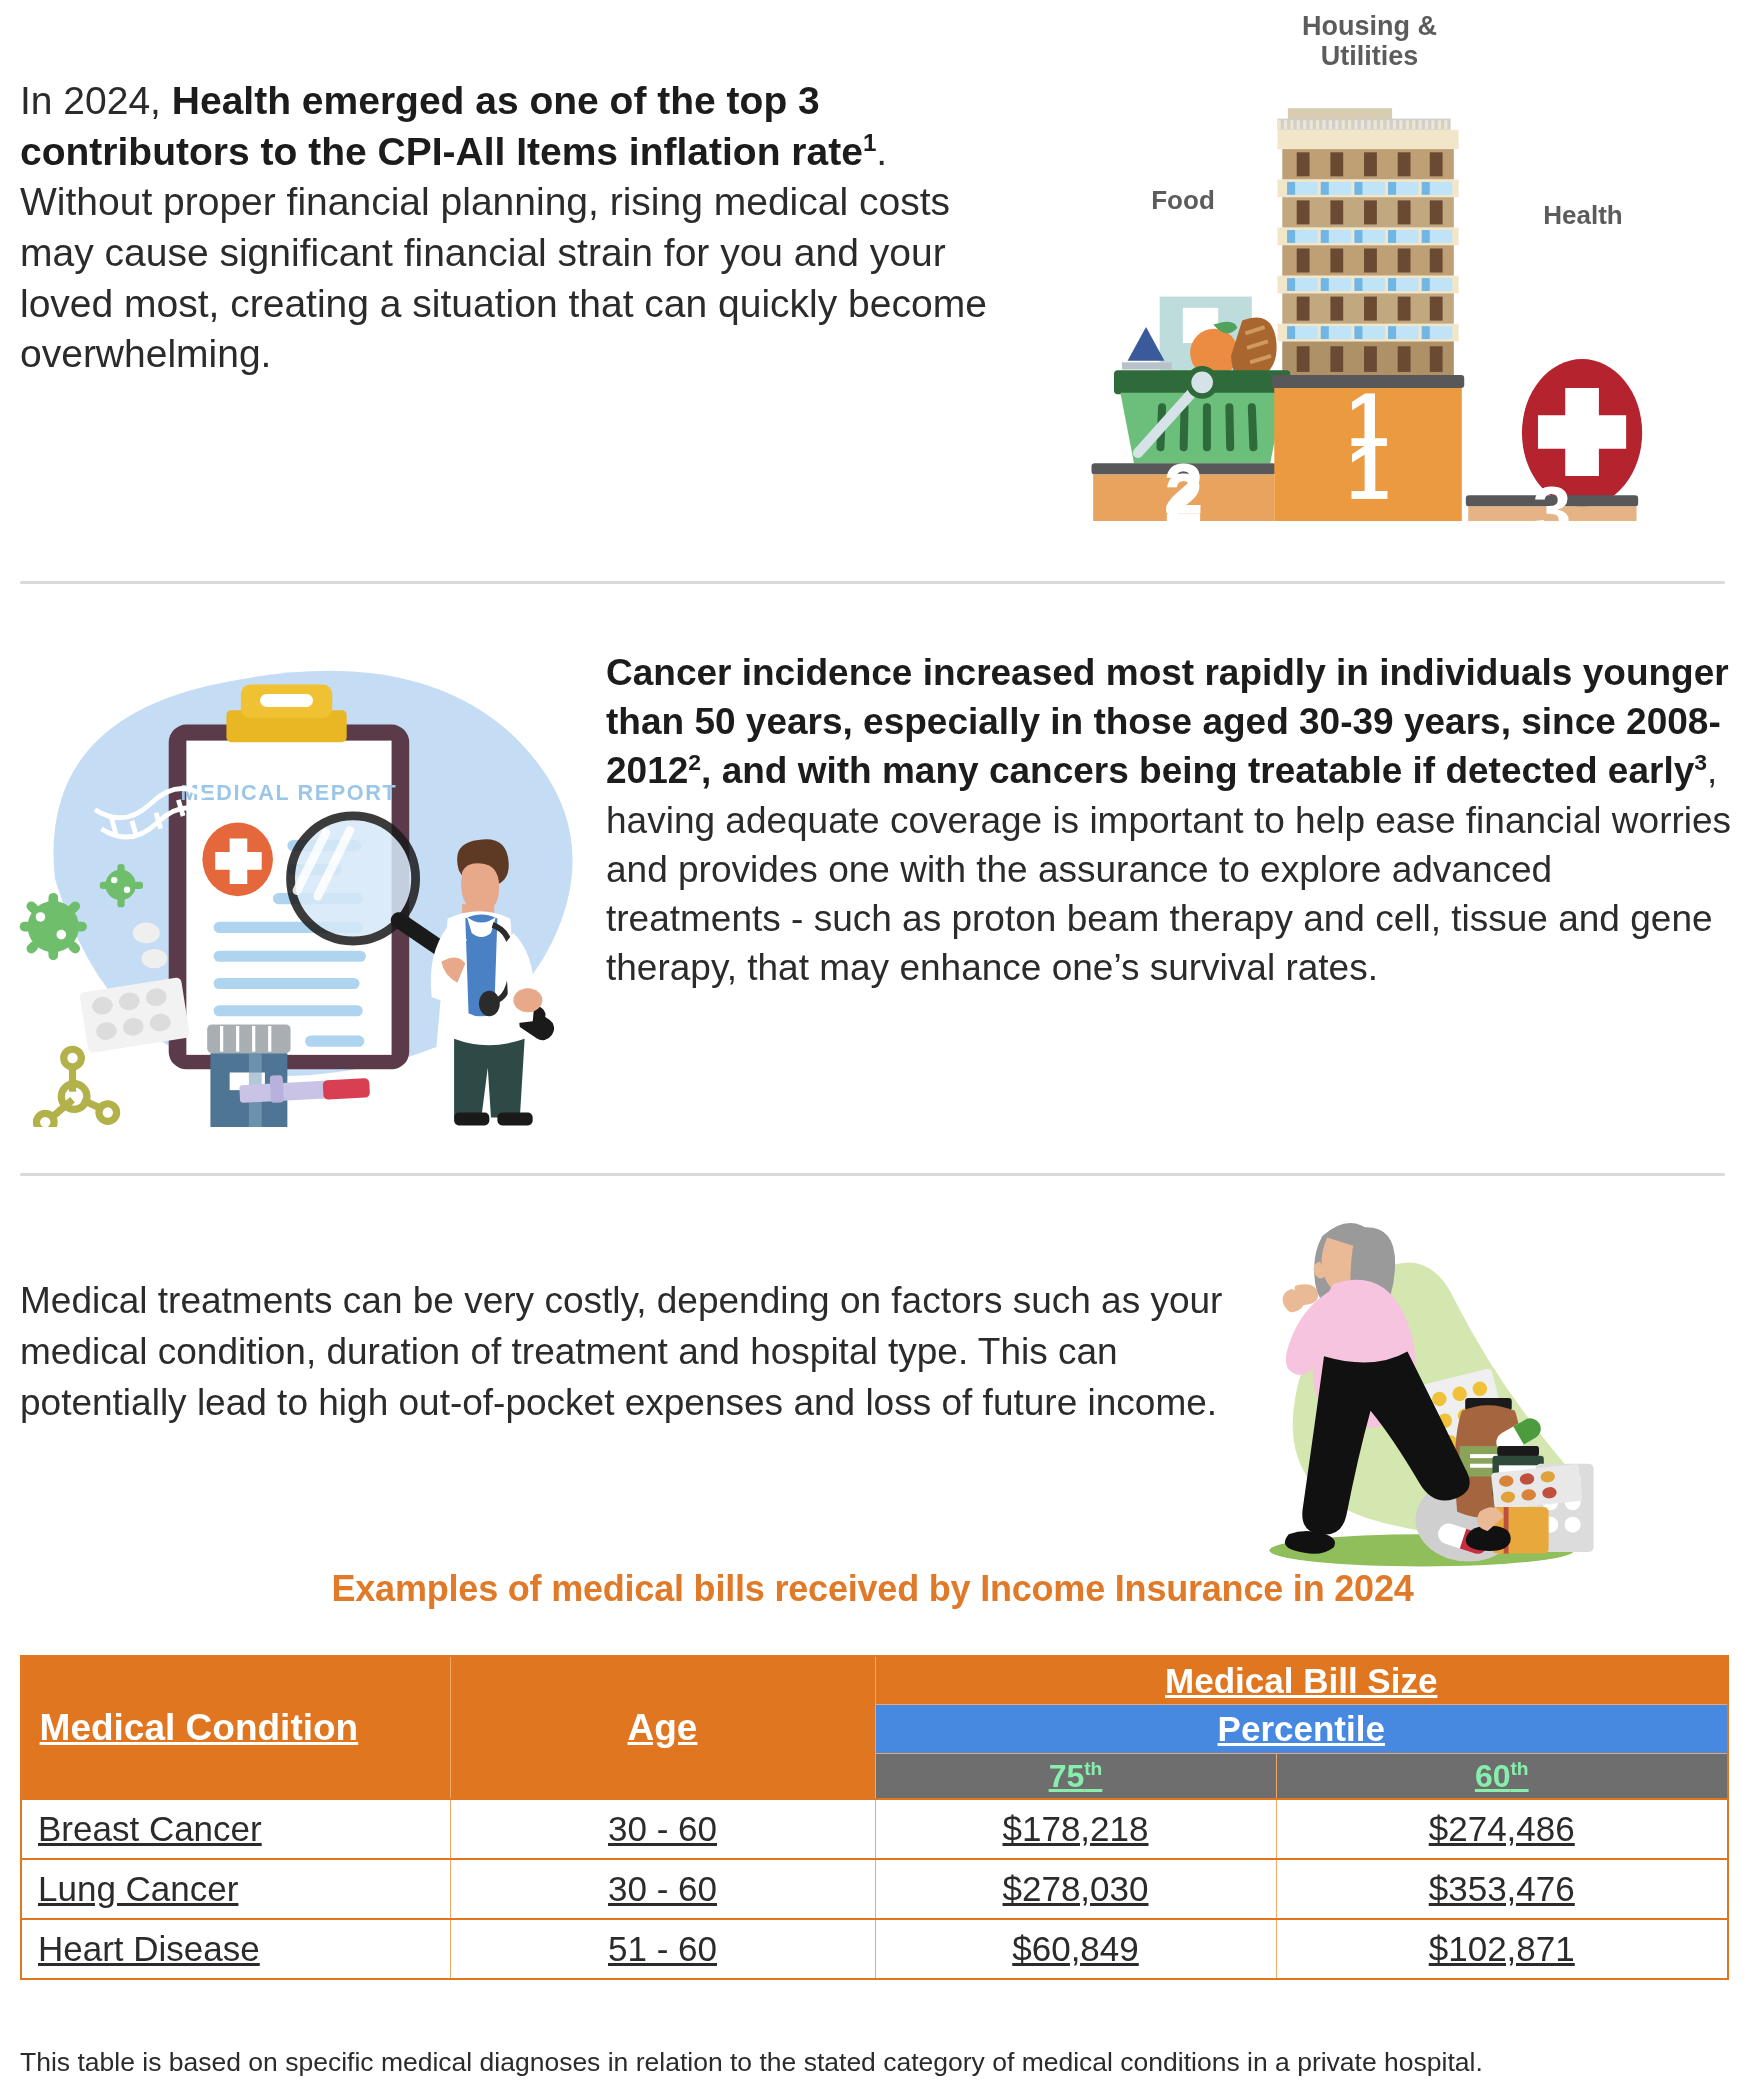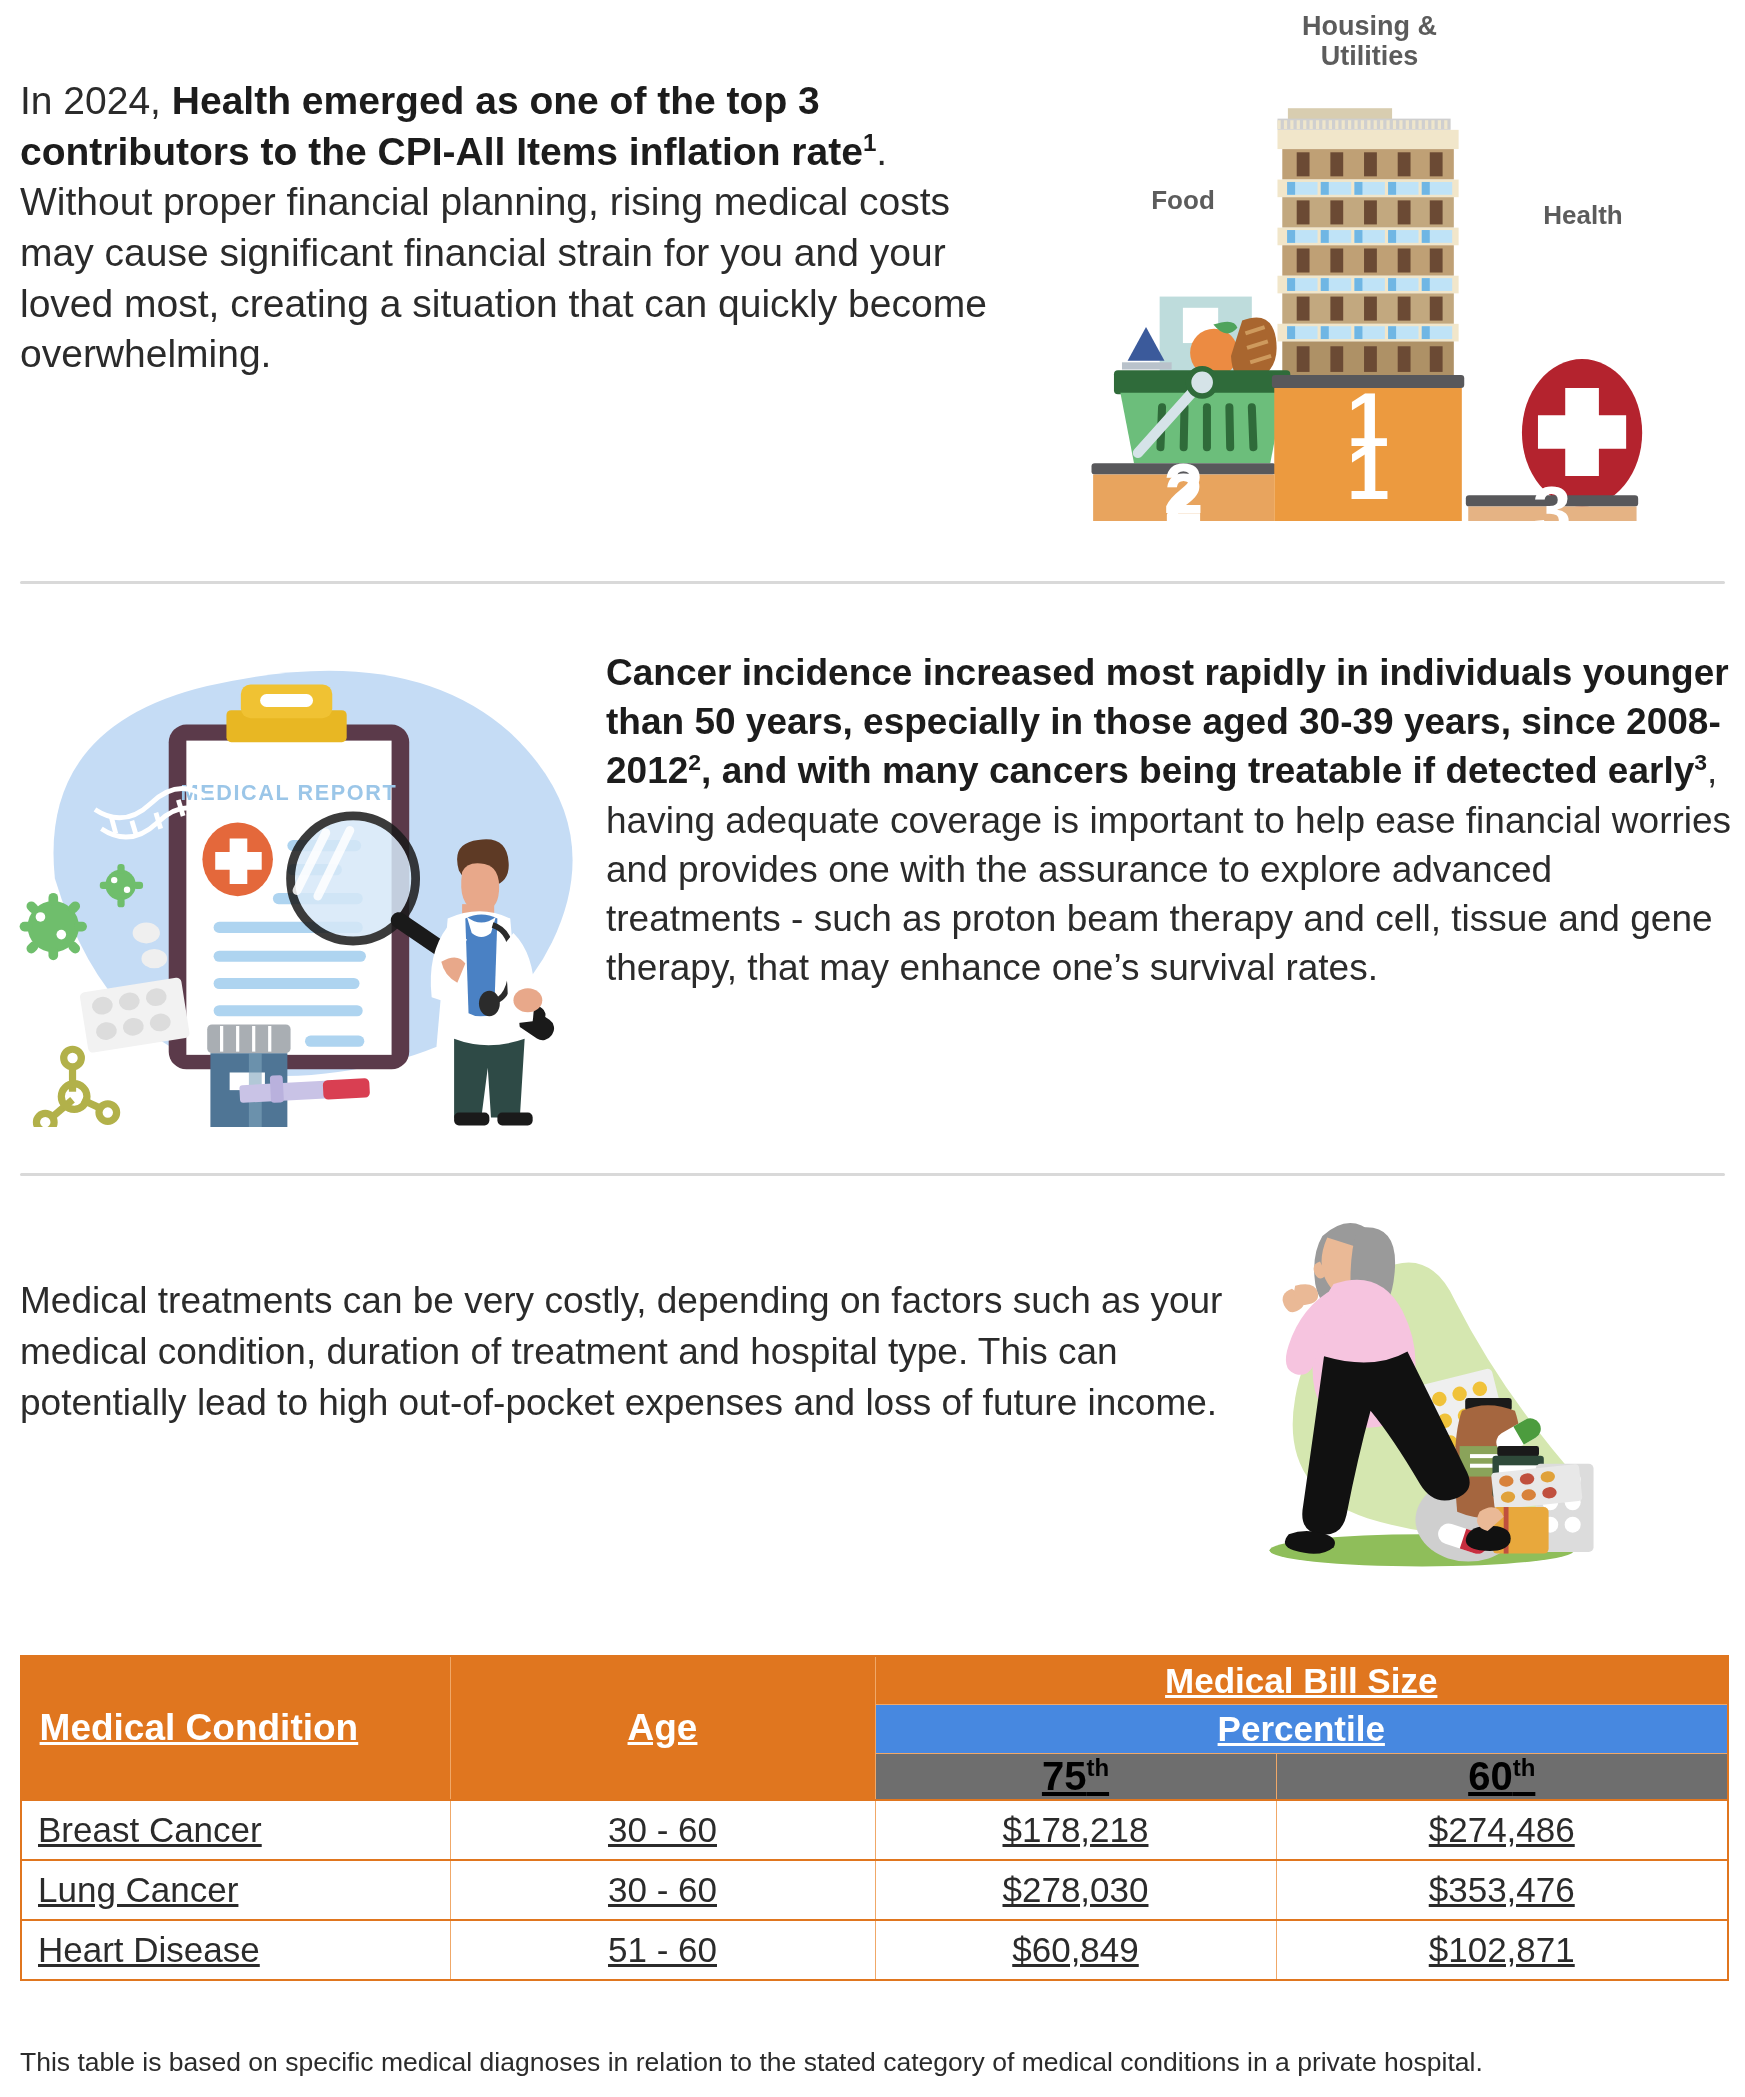--- a/index.html
+++ b/index.html
@@ -34,21 +34,21 @@
 
   
   #tbl-title{position:absolute;left:0;top:1568px;width:1745px;text-align:center;
     font-size:36px;font-weight:700;color:#E07A28;letter-spacing:-0.2px;}
   table.bills{position:absolute;left:20px;top:1655px;width:1707px;border-collapse:collapse;table-layout:fixed;}
   table.bills td,table.bills th{border:1.6px solid #f0a868;padding:0;text-decoration:underline;}
   .hcell{background:#E0761F;color:#fff;font-weight:700;text-align:center;vertical-align:middle;border-color:#f0a868;}
   .hcell.left{text-align:left;padding-left:17.6px;}
   .mbs{background:#E0761F;color:#fff;font-weight:700;font-size:35px;text-align:center;height:47px;}
   .pct{background:#4788E0;color:#fff;font-weight:700;font-size:35px;text-align:center;height:48px;}
-  .pnum{background:#6E6E6E;color:#000000;font-weight:700;font-size:40px;text-align:center;height:44px;}
+  .pnum{background:#6E6E6E;color:#86efac;font-weight:700;font-size:32px;text-align:center;height:44px;}
   .pnum sup{font-size:0.60em;}
   td.data{height:58px;font-size:35px;color:#2b2b2b;text-align:center;border-color:#f0a868;}
   td.data.first{text-align:left;padding-left:16px;}
   tr.rowline td{border-top:2.4px solid #E0761F;}
   table.bills{border:2.4px solid #E0761F;}
   .hcell-mc{font-size:37px;}
   .hcell-age{font-size:37px;}
   #tbl-note{position:absolute;left:20px;top:2047px;width:1707px;font-size:26.5px;color:#2b2b2b;}
 
   
@@ -492,20 +492,21 @@
 
         <path d="M106 206 q62 18 104 -6 q34 68 72 146 q16 28 -14 38 q-26 8 -42 -18 q-34 -58 -62 -92 q-16 58 -30 130 q-6 28 -34 24 q-26 -4 -20 -36 q14 -98 26 -186 Z" fill="#111111"></path>
 
         <path d="M62 428 q-12 14 6 20 q34 10 50 -4 q6 -10 -10 -16 q-24 -8 -46 0 Z" fill="#111111"></path>
         <path d="M322 418 q20 4 16 20 q-6 14 -38 10 q-22 -4 -16 -18 q8 -16 38 -12 Z" fill="#111111"></path>
         <path d="M300 400 q20 -14 30 6 l-20 18 q-20 -6 -10 -24 Z" fill="#EAB996"></path>
       </g>
     </svg>
   </div>
 
+  <div id="tbl-title">Examples of medical bills received by Income Insurance in 2024</div>
 
   <table class="bills">
     <colgroup>
       <col style="width:429px">
         <col style="width:425px">
         <col style="width:401px">
         <col style="width:452px">
     </colgroup>
     <tbody>
       <tr>

